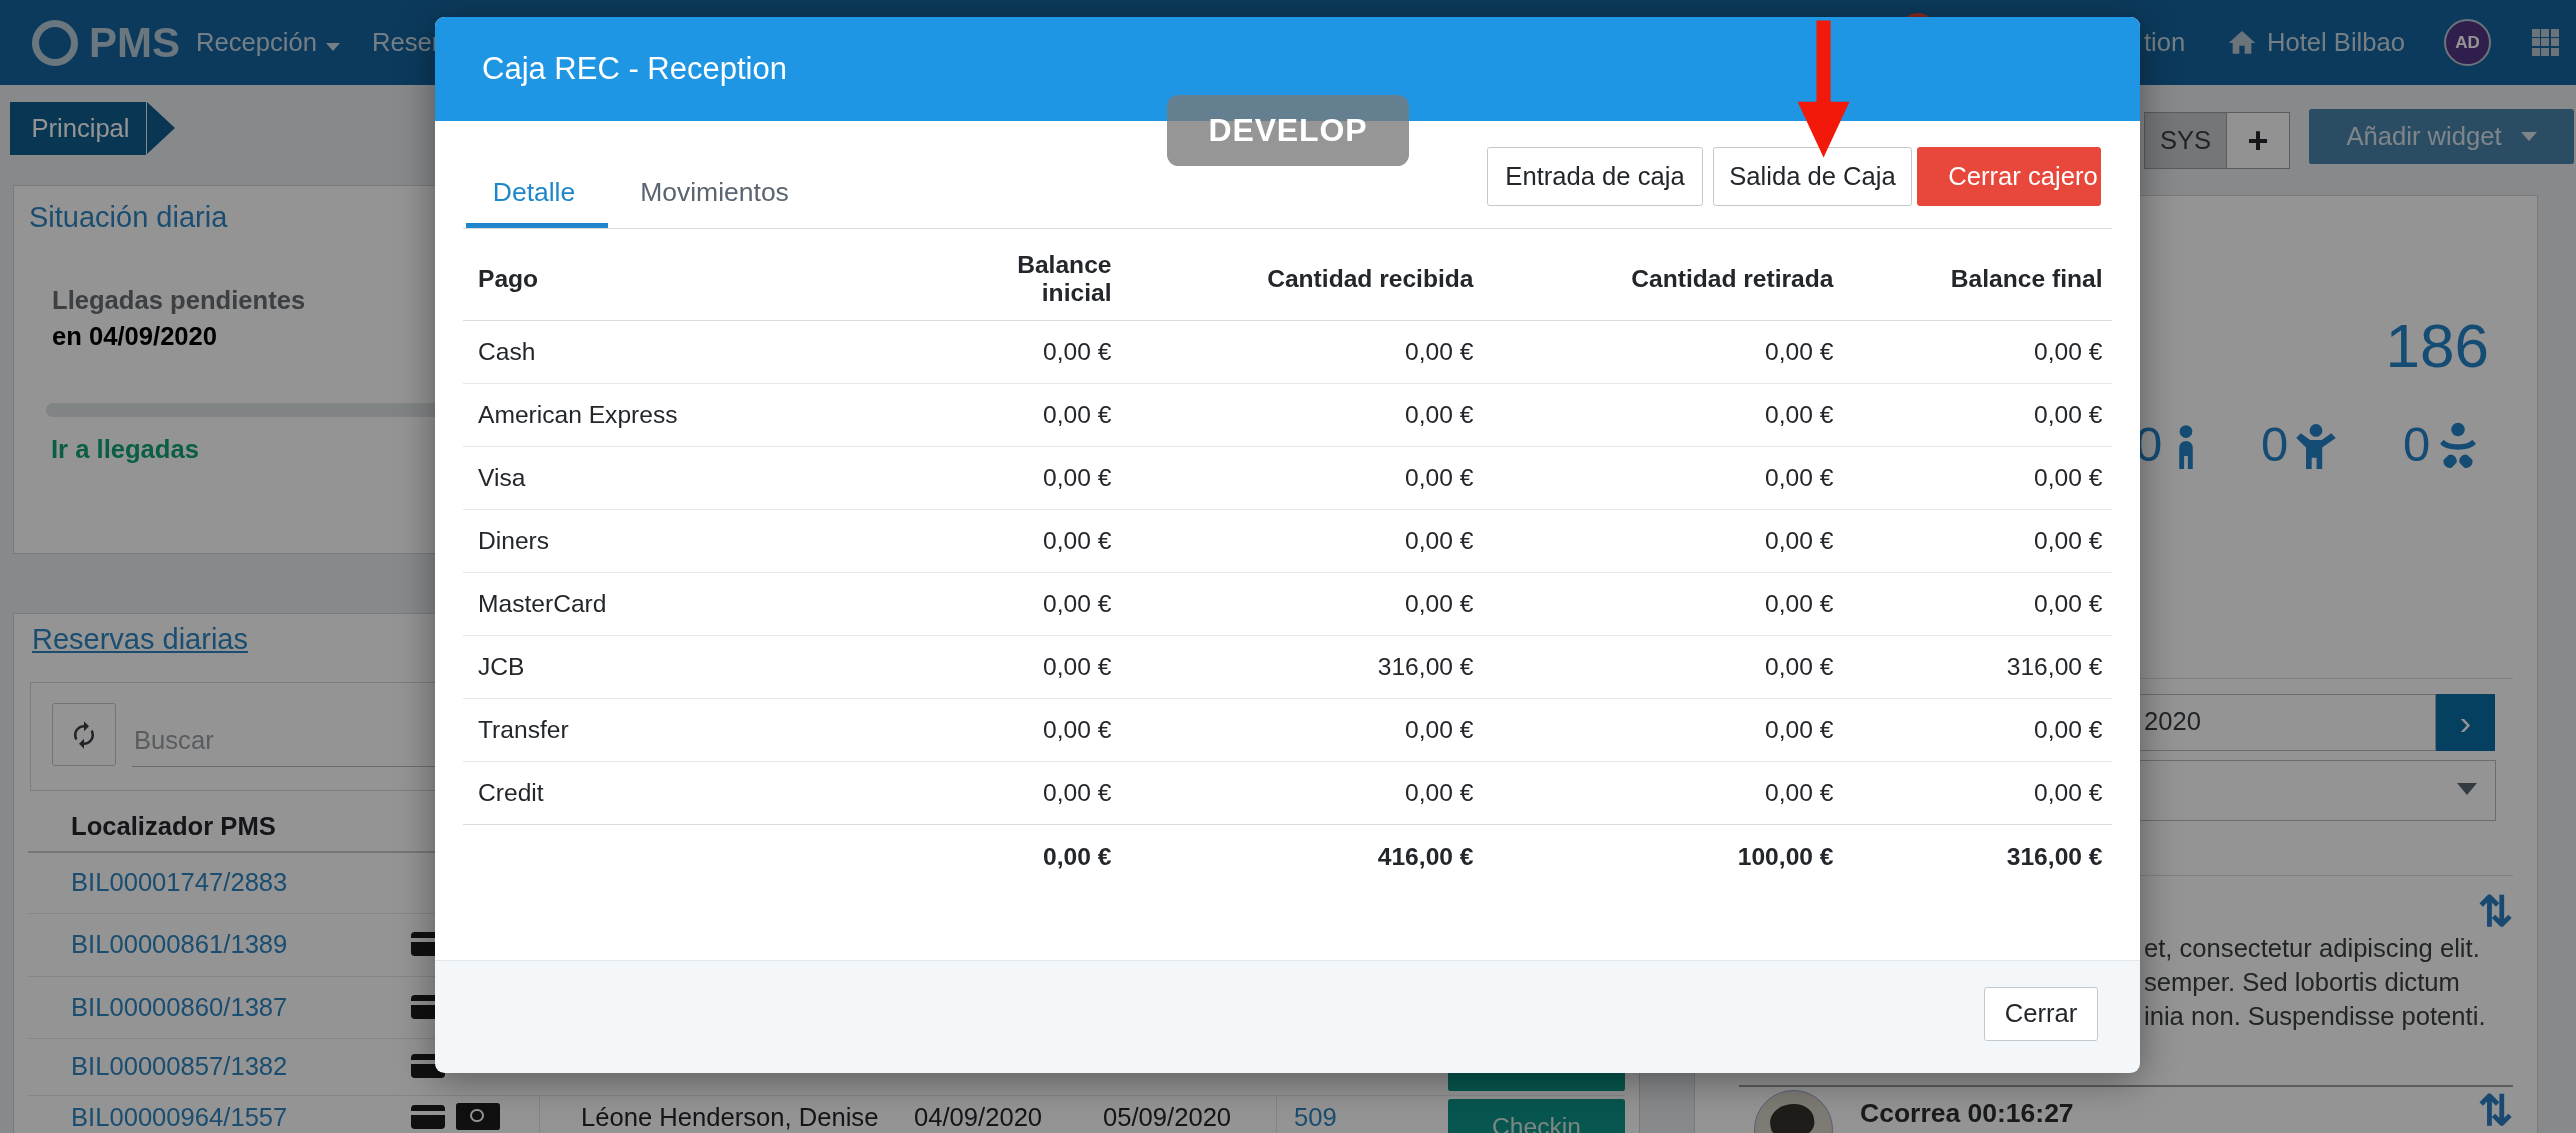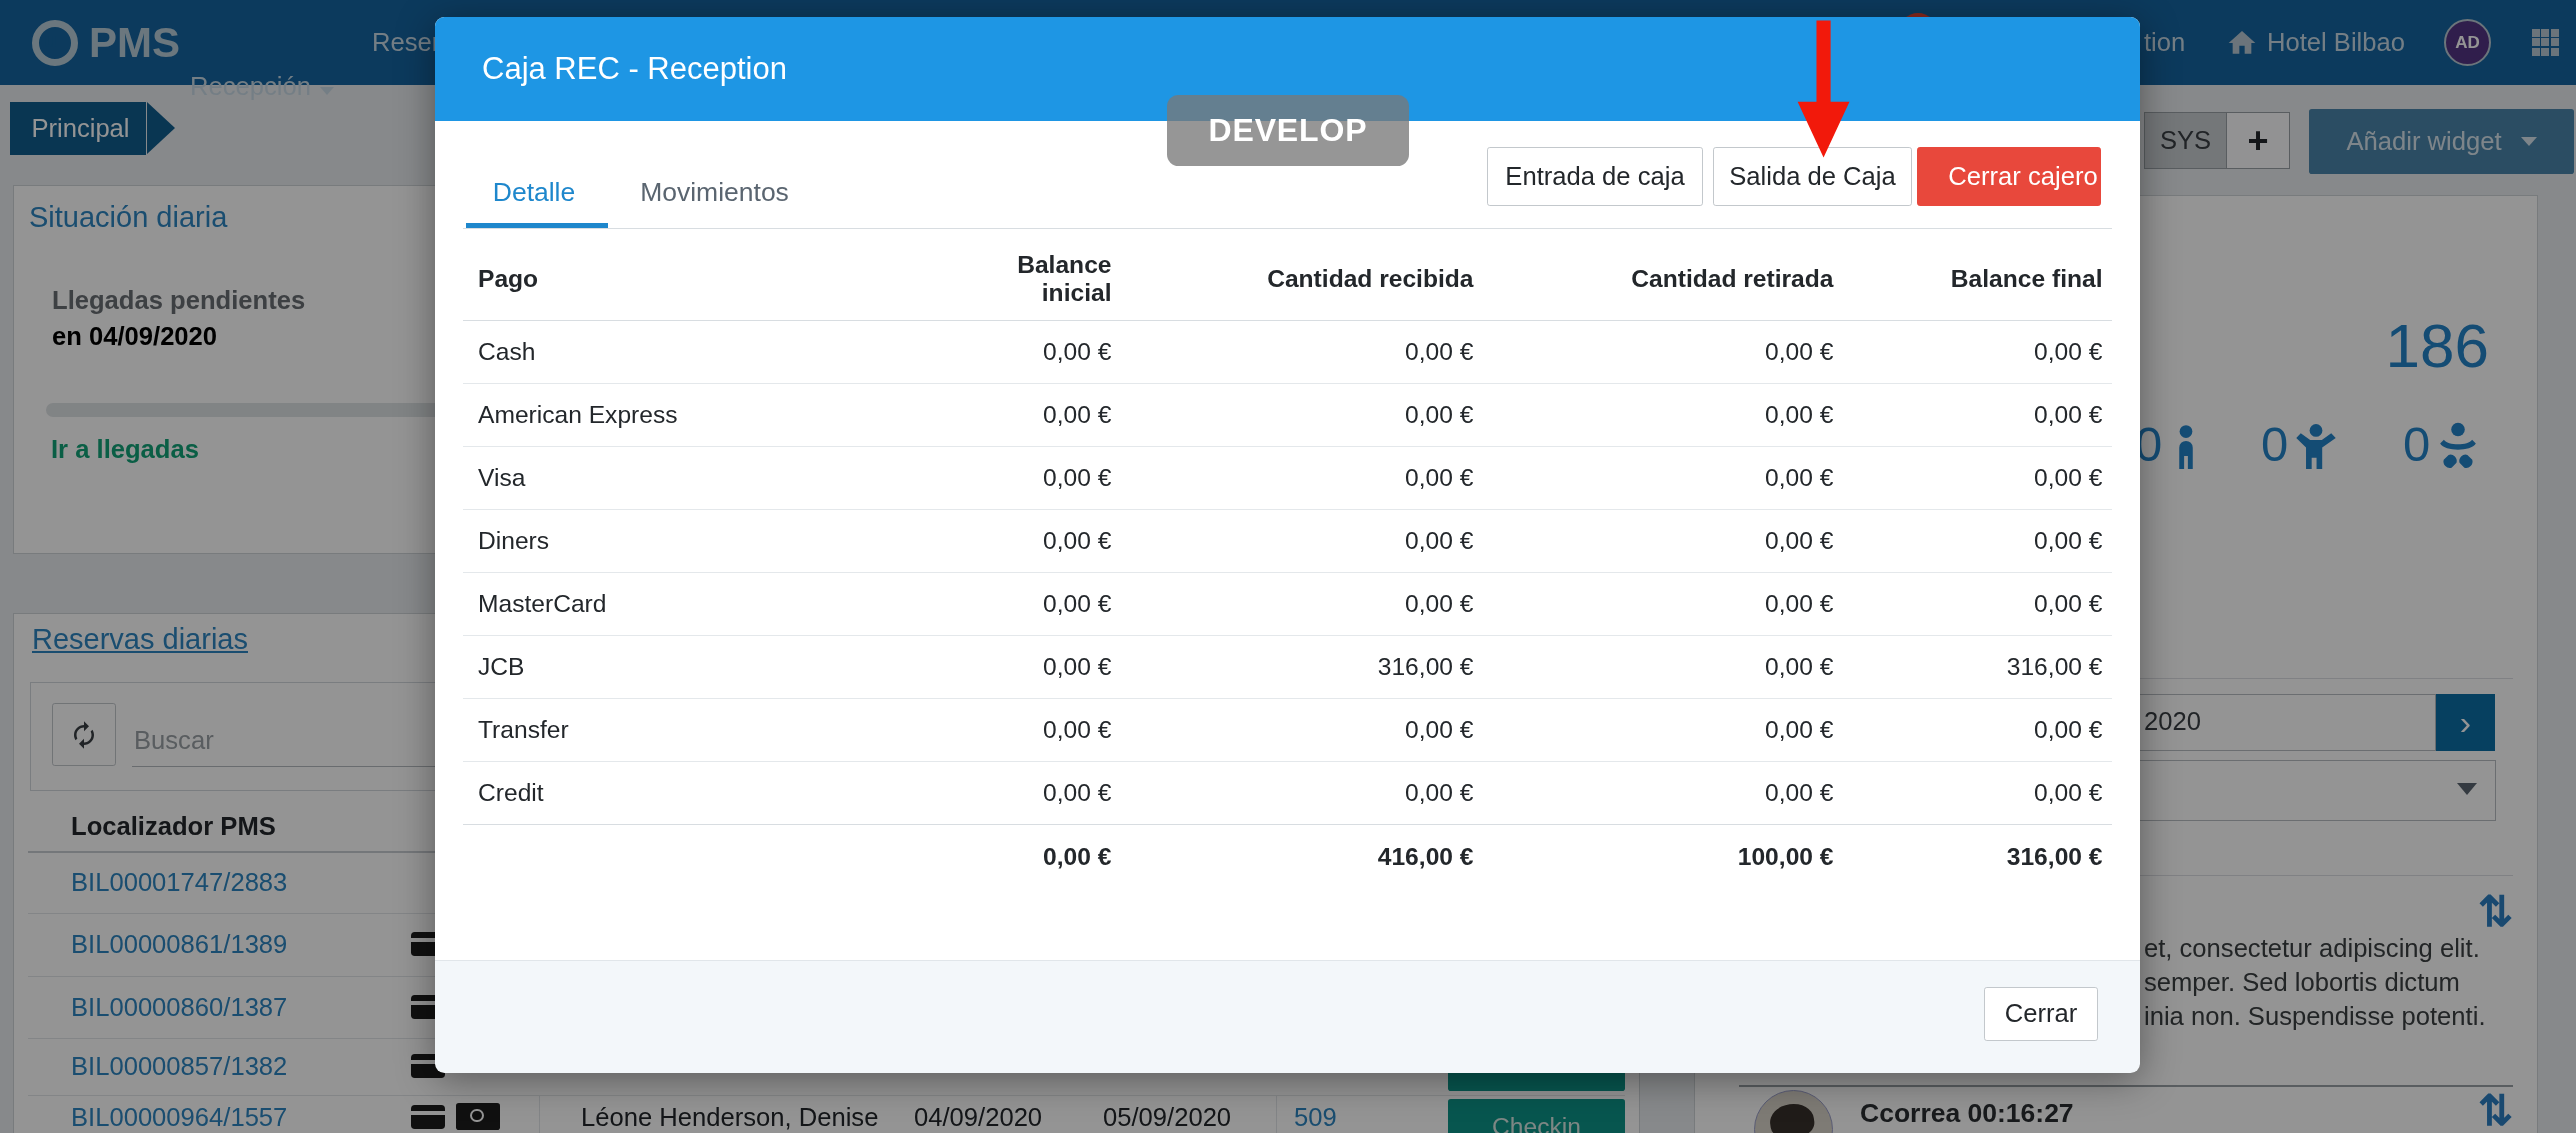--- a/index.html
+++ b/index.html
@@ -44,21 +44,21 @@
   .cash-icon::after{content:"";position:absolute;left:14px;top:5.7px;width:9.5px;height:9.5px;
                     border:2.8px solid #fff;border-radius:50%;}
   .checkin{width:177px;height:55px;background:#0d9488;border-radius:2.8px;color:#d7e8e4;
            font-size:24.6px;display:flex;align-items:center;justify-content:center;}
   .cell-text{font-size:25.6px;color:#23272b;}
   
   .sys-btn{left:2144px;top:112px;width:83px;height:57px;background:#c9cdd1;border:0.9px solid #9aa0a5;
            font-size:25.6px;color:#3a3f44;display:flex;align-items:center;justify-content:center;box-sizing:border-box;}
   .plus-btn{left:2226px;top:112px;width:64px;height:57px;background:#fbfcfd;border:0.9px solid #9aa0a5;
             font-size:36px;font-weight:bold;color:#23272b;display:flex;align-items:center;justify-content:center;box-sizing:border-box;}
-  .addw-btn{left:2309px;top:109px;width:265px;height:65px;background:#4a85ab;border-radius:2.8px;
+  .addw-btn{left:2309px;top:109px;width:265px;height:55px;background:#4a85ab;border-radius:2.8px;
             color:#d9e6ee;font-size:25.6px;display:flex;align-items:center;justify-content:center;gap:19px;}
   .caret2{display:inline-block;width:0;height:0;border-left:8.5px solid transparent;
           border-right:8.5px solid transparent;border-top:9.5px solid #d9e6ee;}
   .big-number{left:2205px;top:310px;width:284px;text-align:right;font-size:62px;color:#2383c9;}
   .zero{font-size:49px;color:#2383c9;}
   .divider{background:#dcdfe3;height:0.9px;}
   .date-box{left:1751px;top:694px;width:685px;height:57px;background:#fff;border:0.9px solid #b9bec3;box-sizing:border-box;}
   .next-btn{left:2436px;top:694px;width:59px;height:57px;background:#0c6ea6;color:#fff;font-size:34px;
             display:flex;align-items:center;justify-content:center;}
   .select-box{left:1751px;top:760px;width:745px;height:61px;background:#fff;border:0.9px solid #b9bec3;box-sizing:border-box;}
@@ -104,21 +104,21 @@
 </style>
 </head>
 <body>
 
 <div id="root">
 
   <div class="abs navbar">
     <div class="abs logo-ring"></div>
     <div class="abs logo-u">u</div>
     <div class="abs logo-text">PMS</div>
-    <div class="abs nav-text" style="left:190px;margin-top:44px;">
+    <div class="abs nav-text" style="left:196px;">
       <span>Recepción</span><span class="caret"></span>
     </div>
     <div class="abs nav-text" style="left:372px;">
       <span>Reser</span>
     </div>
     <div class="abs notif-badge"></div>
     <div class="abs nav-text" style="left:2144px;">
       <span>tion</span>
     </div>
     <svg class="abs home-svg" width="32" height="32" viewBox="0 0 24 24">

